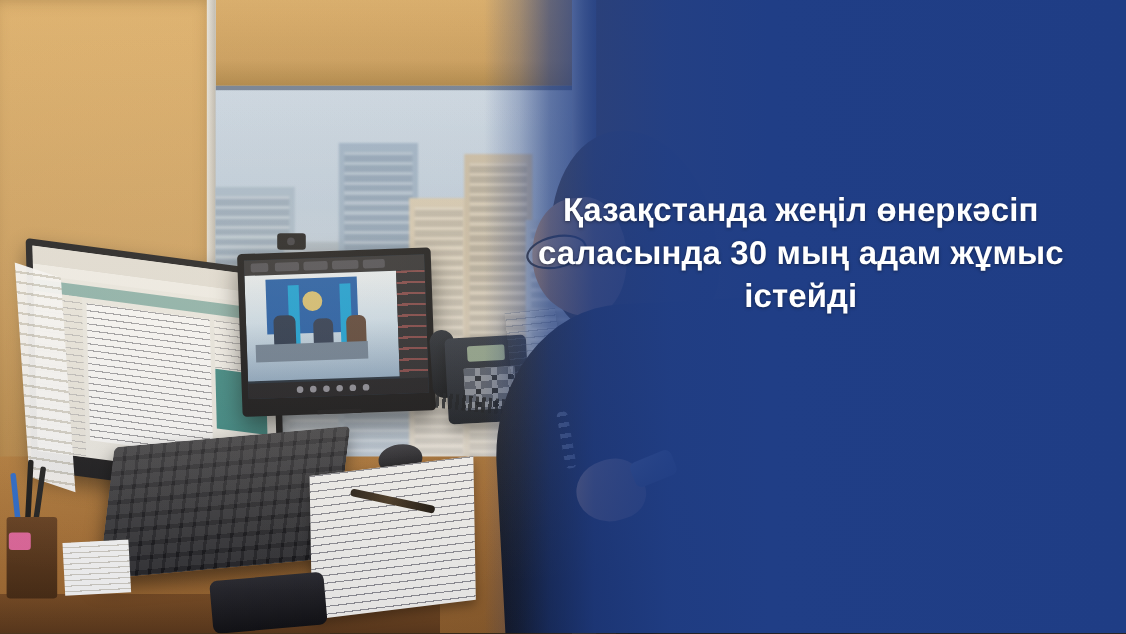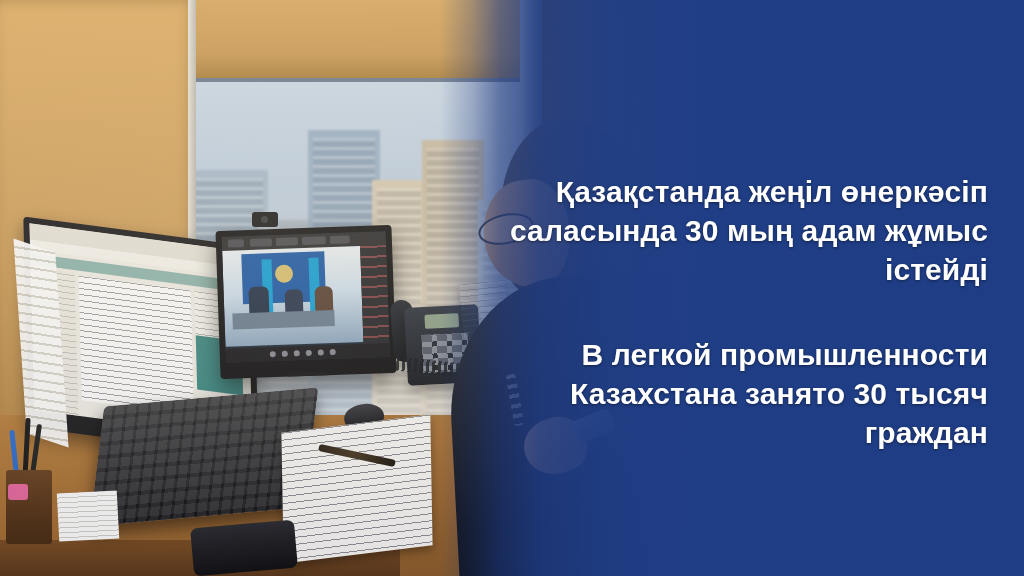--- a/index.html
+++ b/index.html
@@ -360,21 +360,21 @@
         #1f3d85 100%);
     pointer-events: none;
   }
 
   
   .captions {
     position: absolute;
     right: 36px;
     top: 172px;
     width: 520px;
-    text-align: right;
+    text-align: center;
     color: #ffffff;
   }
   .headline {
     margin: 0;
     font-size: 30px;
     line-height: 1.30;
     font-weight: 700;
     letter-spacing: .1px;
     text-shadow: 0 1px 3px rgba(0,0,0,.45);
   }
@@ -491,16 +491,15 @@
       <div class="p-watch"></div>
     </div>
 
     <div class="photo-grade"></div>
   </div>
 
   <div class="overlay"></div>
 
   <div class="captions">
     <p class="headline primary">Қазақстанда жеңіл өнеркәсіп саласында 30 мың адам жұмыс істейді</p>
-    <p class="headline secondary">В легкой промышленности Казахстана занято 30 тысяч граждан</p>
   </div>
 
 </div>
 
 </body></html>

